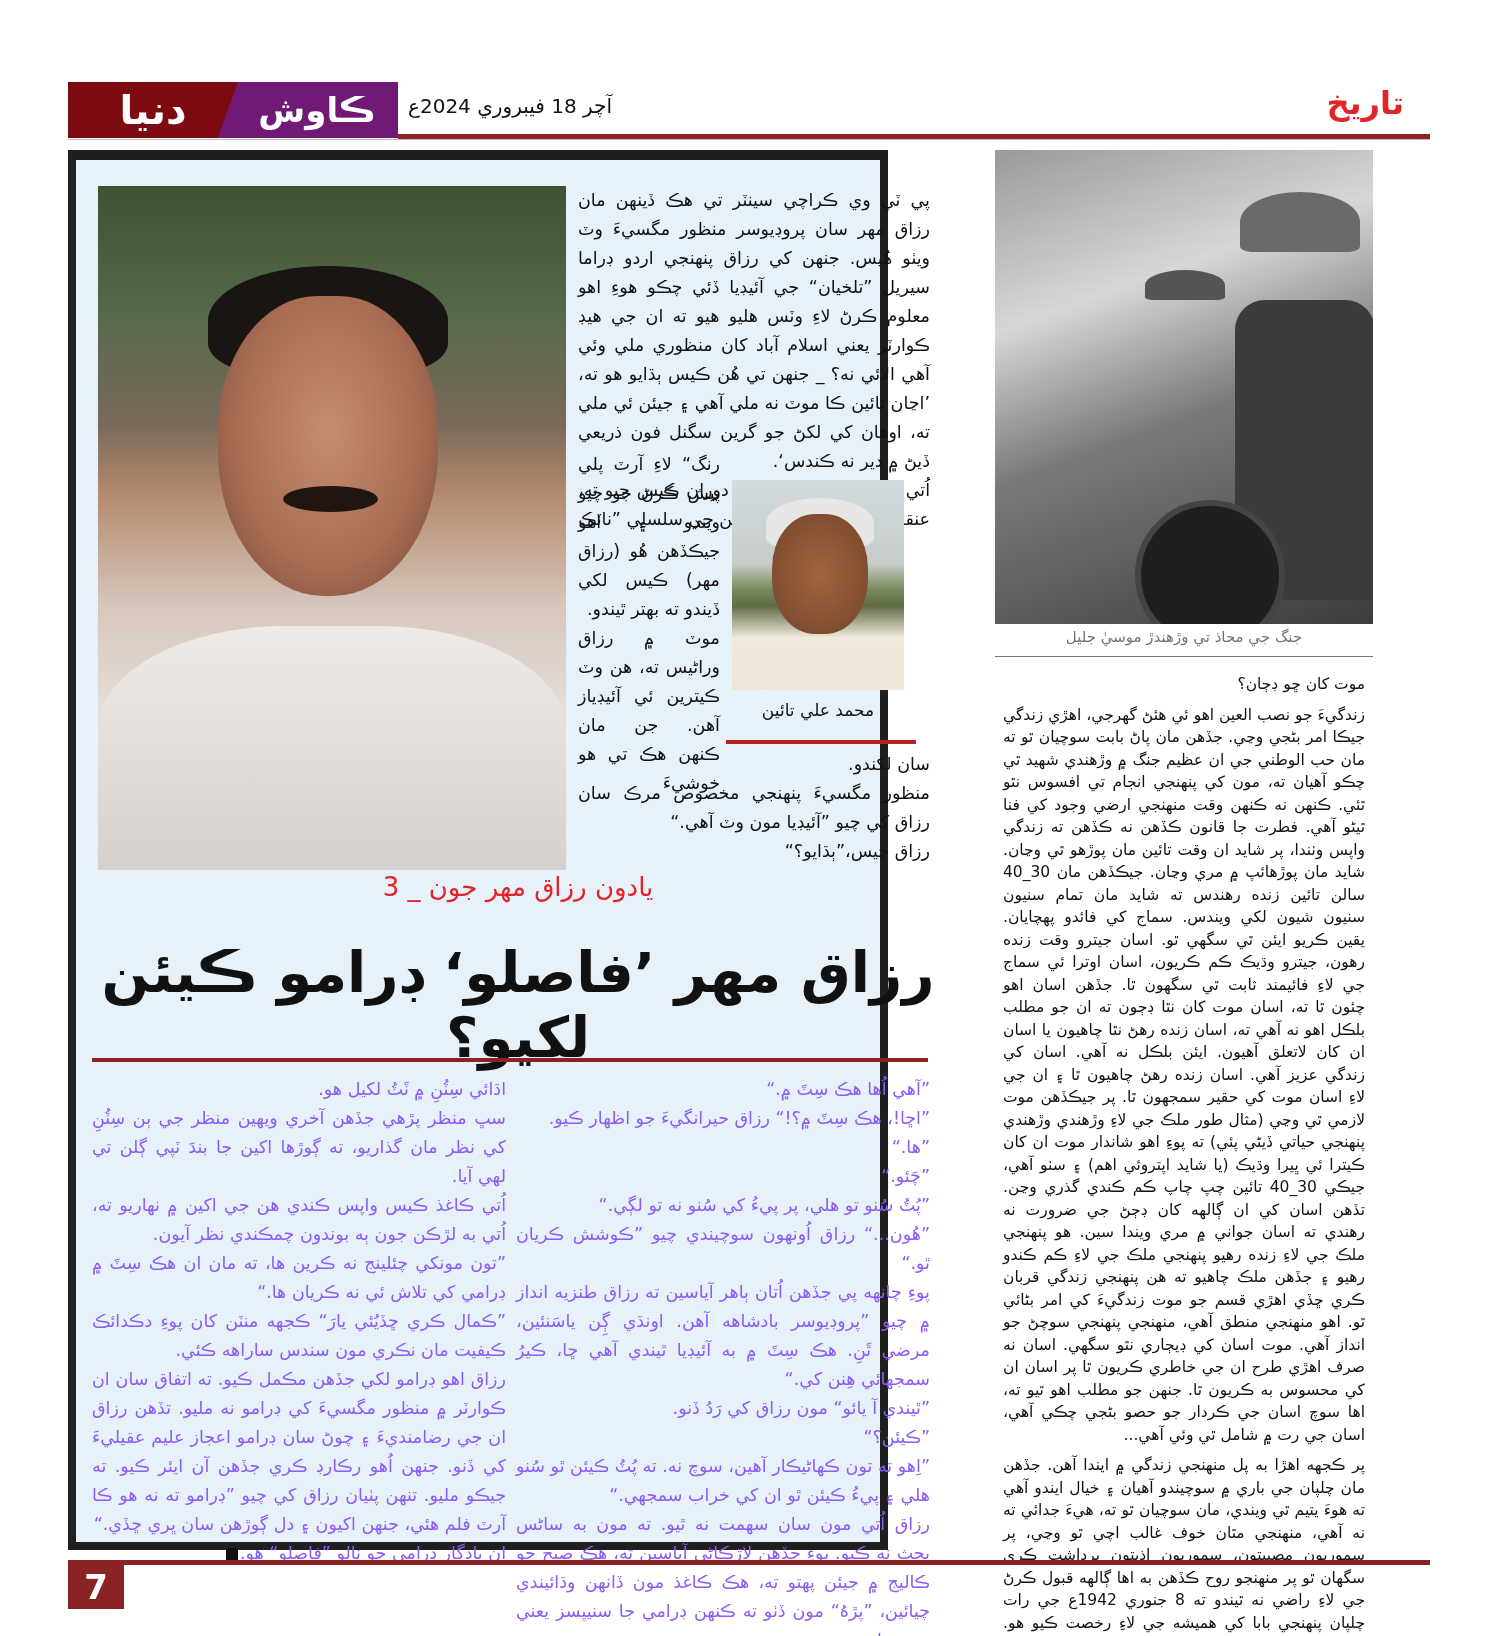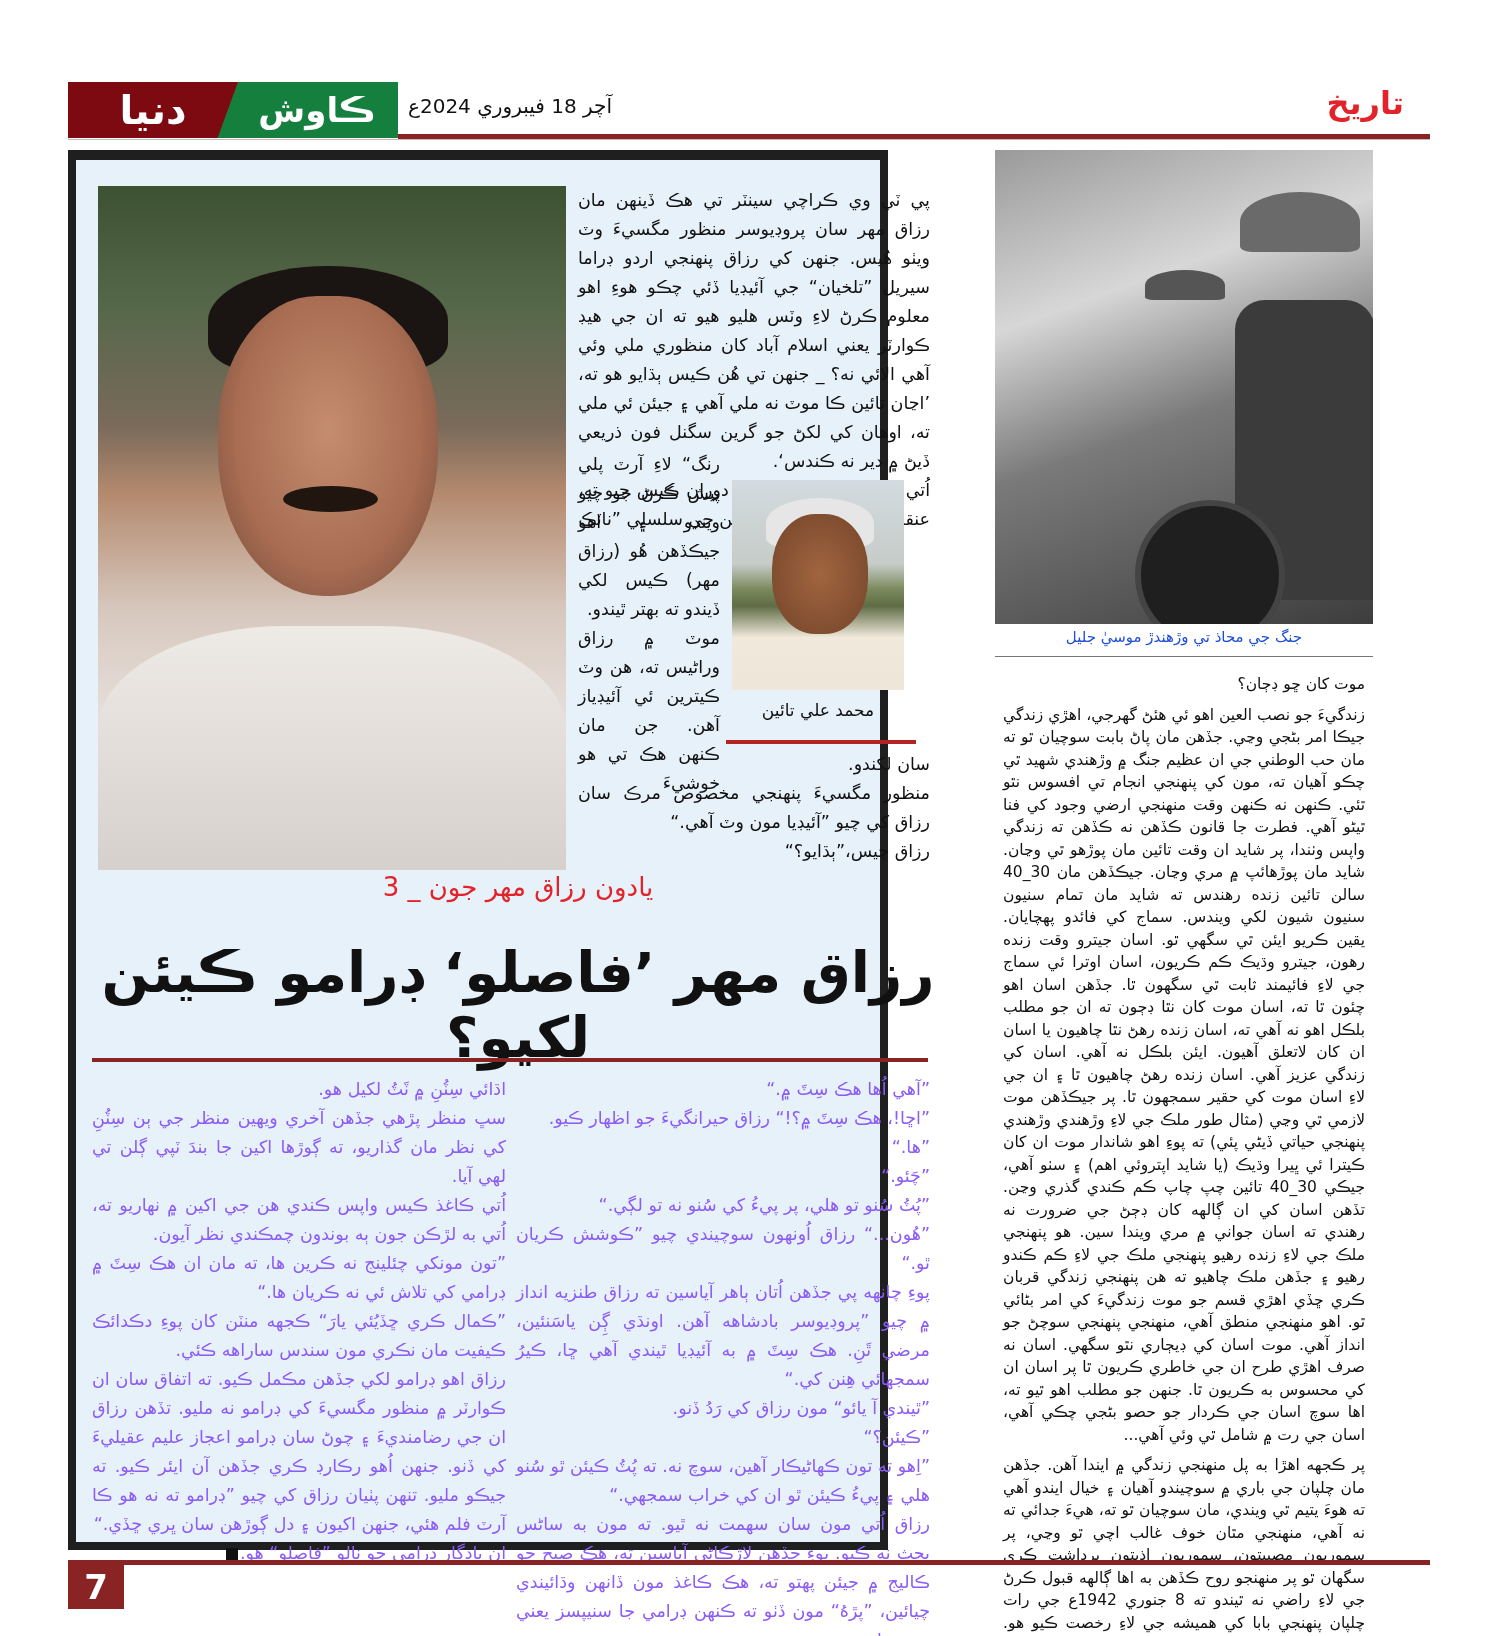--- a/index.html
+++ b/index.html
@@ -2,21 +2,21 @@
 <html><head>
 <meta charset="utf-8">
 <style>
   * { box-sizing: border-box; margin: 0; padding: 0; }
   body { width: 1500px; height: 1636px; background: #ffffff; position: relative; overflow: hidden; font-family: "DejaVu Sans", sans-serif; }
   .rtl { direction: rtl; unicode-bidi: embed; }
 
   
   .masthead { position: absolute; left: 68px; top: 82px; width: 330px; height: 64px; display: flex; }
   .mast-red { width: 170px; height: 56px; background: #7d0a10; color: #fff; font-size: 40px; font-weight: bold; display: flex; align-items: center; justify-content: center; clip-path: polygon(0 0, 100% 0, 88% 100%, 0 100%); }
-  .mast-dark { flex: 1; margin-left: -22px; height: 56px; background: #15803d; color: #fff; font-size: 34px; font-weight: bold; display: flex; align-items: center; justify-content: center; padding-left: 20px; }
+  .mast-dark { flex: 1; margin-left: -22px; height: 56px; background: #701a75; color: #fff; font-size: 34px; font-weight: bold; display: flex; align-items: center; justify-content: center; padding-left: 20px; }
   .date { position: absolute; left: 408px; top: 94px; font-size: 20px; color: #111; }
   .section-title { position: absolute; right: 96px; top: 84px; color: #e3232a; font-size: 32px; font-weight: bold; }
   .rule-top { position: absolute; left: 398px; top: 134px; width: 1032px; height: 5px; background: #8a2323; }
   .rule-top2 { position: absolute; left: 68px; top: 139px; width: 1362px; height: 1px; background: #c9b8b8; }
 
   
   .article-box { position: absolute; left: 68px; top: 150px; width: 820px; height: 1400px; background: #e7f1f9; border: 8px solid #1f1f1f; border-top-width: 10px; }
   .main-photo { position: absolute; left: 22px; top: 26px; width: 468px; height: 684px; background: linear-gradient(180deg,#3d5232 0%,#56684a 18%,#7a6a5a 35%,#b48a6e 45%,#d7c8be 62%,#e8e2de 80%,#dcd6d2 100%); overflow:hidden; }
   .main-photo .face { position:absolute; left:120px; top:110px; width:220px; height:300px; border-radius:45% 45% 48% 48%; background: radial-gradient(ellipse at 50% 45%, #c58d70 0%, #a76c52 60%, #6d4535 100%); }
   .main-photo .hair { position:absolute; left:110px; top:80px; width:240px; height:110px; border-radius:50% 50% 30% 30%; background:#1a1512; }
@@ -41,21 +41,21 @@
   .body-col.left { left: 16px; }
   .body-col p, .col-intro p, .col-after p { margin: 0; }
   .endmark { display:inline-block; width:12px; height:12px; background:#111; vertical-align: middle; margin-right: 2px; }
 
   
   .war-photo { position: absolute; left: 995px; top: 150px; width: 378px; height: 474px; background: linear-gradient(160deg,#9a9a9a 0%,#d7d7d7 30%,#7a7a7a 55%,#3d3d3d 100%); overflow: hidden; }
   .war-photo .s1 { position:absolute; left:150px; top:120px; width:80px; height:30px; border-radius:50% 50% 10% 10%; background:#555; }
   .war-photo .s2 { position:absolute; left:245px; top:42px; width:120px; height:60px; border-radius:50% 50% 10% 10%; background:#6a6a6a; }
   .war-photo .drum { position:absolute; left:140px; top:350px; width:150px; height:150px; border-radius:50%; background:#1f1f1f; border: 6px solid #444; }
   .war-photo .body2 { position:absolute; left:240px; top:150px; width:140px; height:300px; background:#3b3b3b; border-radius: 30px 30px 0 0; }
-  .war-caption { position: absolute; left: 995px; top: 628px; width: 378px; text-align: center; font-size: 15px; color:#1d4ed8; }
+  .war-caption { position: absolute; left: 995px; top: 628px; width: 378px; text-align: center; font-size: 15px; color:#737373; }
   .war-rule { position: absolute; left: 995px; top: 656px; width: 378px; height: 1px; background: #777; }
   .right-text { position: absolute; left: 995px; top: 665px; width: 378px; font-size: 15.5px; line-height: 22.5px; color:#111; text-align: justify; }
   .right-text p { margin: 8px; }
 
   
   .rule-bottom { position: absolute; left: 68px; top: 1560px; width: 1362px; height: 5px; background: #8a2323; }
   .page-num { position: absolute; left: 68px; top: 1565px; width: 56px; height: 44px; background: #8a2323; color:#fff; font-size: 34px; font-weight:bold; display:flex; align-items:center; justify-content:center; }
 </style>
 </head>
 <body>

